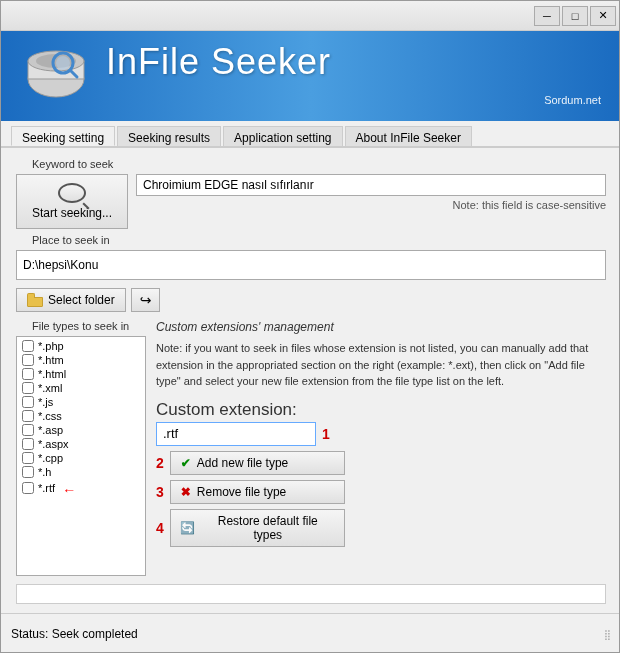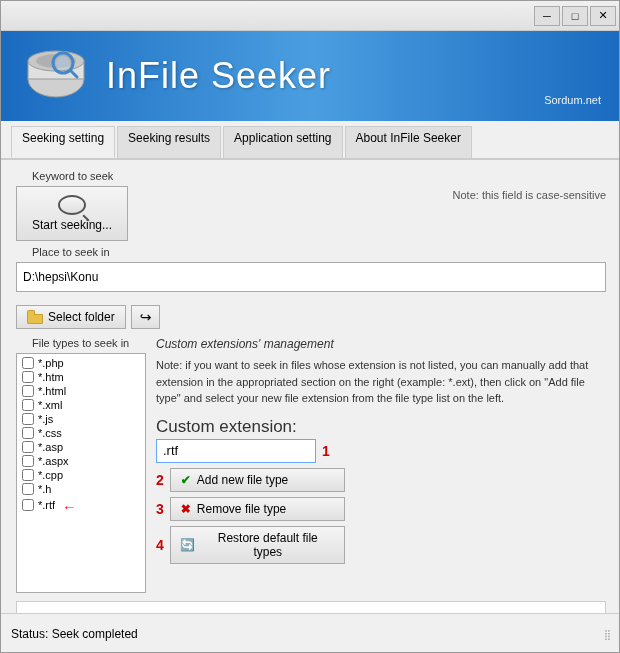--- a/index.html
+++ b/index.html
@@ -42,21 +42,20 @@
     
     .app-header {
       background: linear-gradient(to right, #1a6bc0, #4a9ee0, #1a6bc0);
       height: 90px;
       display: flex;
       align-items: center;
       padding: 10px 20px;
     }
     .logo-area {
       display: flex;
-      align-items: center;
       gap: 15px;
     }
     .app-title {
       color: white;
       font-size: 36px;
       font-weight: 300;
       letter-spacing: 1px;
       text-shadow: 1px 1px 3px rgba(0,0,0,0.3);
     }
     .sordum-credit {
@@ -77,21 +76,21 @@
       border-bottom: 2px solid #ccc;
     }
     .tab {
       padding: 4px 10px;
       border: 1px solid #ccc;
       background: #e0e0e0;
       cursor: pointer;
       margin-right: 2px;
       border-bottom: none;
       font-size: 12px;
-      height: 32px;
+      height: 20px;
     }
     .tab.active {
       background: #f0f0f0;
       border-bottom: 1px solid #f0f0f0;
       font-weight: normal;
     }
 
     
     .main-content {
       background: #f0f0f0;
@@ -148,21 +147,20 @@
     .place-section {
       margin-bottom: 8px;
     }
     .place-input {
       width: 100%;
       padding: 14px 6px;
       border: 1px solid #aaa;
       background: white;
       font-size: 12px;
       height: 22px;
-      margin-bottom: 5px;
     }
 
     .folder-row {
       display: flex;
       align-items: center;
       justify-content: space-between;
       margin-bottom: 8px;
     }
     .folder-left {
       display: flex;
@@ -363,20 +361,21 @@
 
     <div class="section-label">Keyword to seek</div>
     <div class="keyword-section">
       <button class="start-seeking-btn">
         <div class="start-seeking-btn .search-icon-circle" style="width:20px;height:20px;border:2px solid #555;border-radius:50%;position:relative;">
           <div style="position:absolute;bottom:-6px;right:-6px;width:8px;height:2px;background:#555;transform:rotate(45deg);"></div>
         </div>
         <span>Start seeking...</span>
       </button>
       <div class="keyword-right">
+        <input class="keyword-input" type="text" value="Chroimium EDGE nasıl sıfırlanır" style="">
         <div class="case-sensitive-note">Note: this field is case-sensitive</div>
       </div>
     </div>
 
     <div class="place-section">
       <div class="section-label">Place to seek in</div>
       <input class="place-input" type="text" value="D:\hepsi\Konu" style="">
     </div>
 
     <div class="folder-row">

